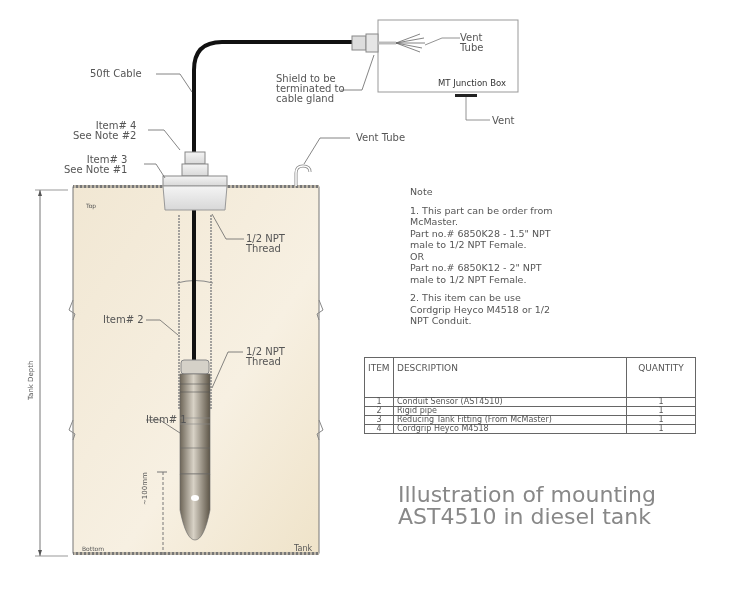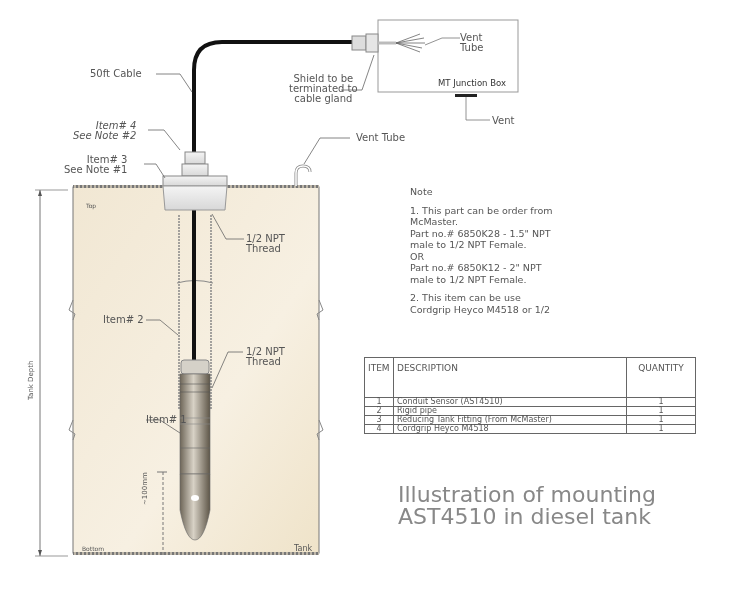--- a/index.html
+++ b/index.html
@@ -120,24 +120,24 @@
     <line x1="163" y1="472" x2="163" y2="556" stroke="#777" stroke-dasharray="3,2"></line>
   </g>
 </svg>
 
 <div class="lbl" style="left:460px;top:33px;">Vent
 Tube</div>
 <div class="lbl" style="left:438px;top:78px;font-size:8.5px;color:#333;">MT Junction Box</div>
 <div class="lbl" style="left:492px;top:116px;">Vent</div>
 
 <div class="lbl" style="left:90px;top:69px;">50ft Cable</div>
-<div class="lbl" style="left:289px;top:74px;text-align:center;">Shield to be
+<div class="lbl" style="left:276px;top:74px;text-align:left;">Shield to be
 terminated to
 cable gland</div>
-<div class="lbl" style="left:73px;top:121px;text-align:right;font-style:italic;">Item# 4
+<div class="lbl" style="left:73px;top:121px;text-align:right;">Item# 4
 See Note #2</div>
 <div class="lbl" style="left:64px;top:155px;text-align:right;">Item# 3
 See Note #1</div>
 <div class="lbl" style="left:356px;top:133px;">Vent Tube</div>
 <div class="lbl" style="left:246px;top:234px;">1/2 NPT
 Thread</div>
 <div class="lbl" style="left:103px;top:315px;">Item# 2</div>
 <div class="lbl" style="left:246px;top:347px;">1/2 NPT
 Thread</div>
 <div class="lbl" style="left:103px;top:415px;margin-left:43px;">Item# 1</div>
@@ -156,20 +156,21 @@
     <span class="ln">McMaster.</span>
     <span class="ln">Part no.# 6850K28 - 1.5" NPT</span>
     <span class="ln">male to 1/2 NPT Female.</span>
     <span class="ln">OR</span>
     <span class="ln">Part no.# 6850K12 - 2" NPT</span>
     <span class="ln">male to 1/2 NPT Female.</span>
   </p>
   <p>
     <span class="ln">2. This item can be use</span>
     <span class="ln">Cordgrip Heyco M4518 or 1/2</span>
+    <span class="ln">NPT Conduit.</span>
   </p>
 </div>
 
 <table class="bom">
   <tbody>
       <tr>
     <th style="width:22px;margin-top:42px;">ITEM</th>
     <th>DESCRIPTION</th>
     <th style="width:62px;text-align:center;">QUANTITY</th>
   </tr>

